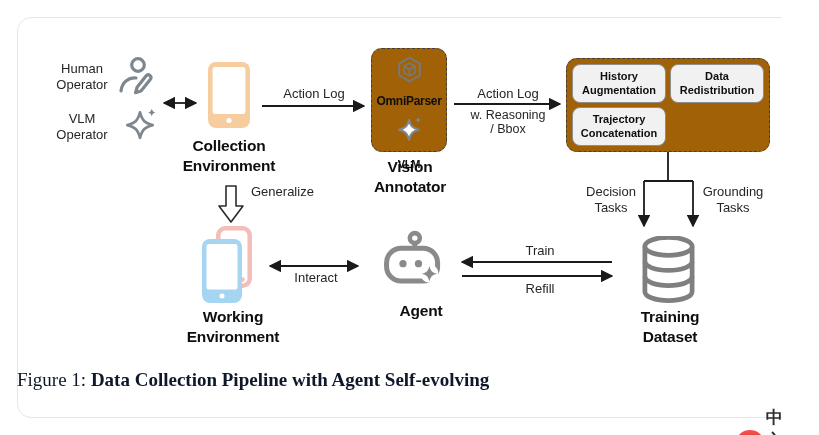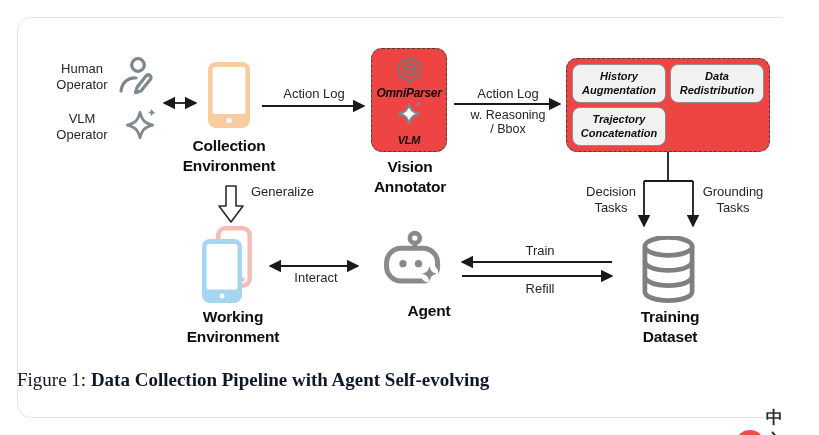--- a/index.html
+++ b/index.html
@@ -5,23 +5,23 @@
   html,body{margin:0;padding:0;background:#fff;}
   .stage{position:relative;width:782px;height:435px;background:#ffffff;
          font-family:"Liberation Sans",sans-serif;overflow:hidden;}
   .card{position:absolute;left:17px;top:17px;width:788px;height:399px;
         background:#ffffff;border:1px solid #e7e7e7;border-radius:14px;}
   .lbl{position:absolute;font-size:13px;color:#262626;text-align:center;line-height:16px;}
   .node-lbl{position:absolute;font-weight:bold;font-size:15.5px;color:#0e0e0e;
             text-align:center;line-height:20px;letter-spacing:-0.2px;}
   .svg-overlay{position:absolute;left:0;top:0;pointer-events:none;}
   .dashed-box{position:absolute;border:1.6px dashed #3e3e3e;border-radius:11px;
-              background:#ef4444;box-sizing:border-box;font-style:italic;}
+              background:#a16207;box-sizing:border-box;}
   .vision-box{display:flex;flex-direction:column;align-items:center;
-              justify-content:space-between;padding:7px 0 6px 0;}
+              justify-content:space-between;padding:7px 0 6px 0;gap:8px;}
   .tool-lbl{font-weight:bold;color:#0e0e0e;font-size:12px;line-height:12px;letter-spacing:-0.3px;}
   .tool-lbl.small{font-size:11px;}
   .aug-grid{display:grid;grid-template-columns:1fr 1fr;gap:4px;padding:5px;
             box-sizing:border-box;width:100%;height:100%;}
   .aug-cell{background:#f1f1f1;border:1.4px solid #8e8e8e;border-radius:8px;
             display:flex;flex-direction:column;justify-content:center;align-items:center;
             font-weight:bold;font-size:11px;line-height:13.5px;color:#0e0e0e;text-align:center;}
   .caption{position:absolute;left:17px;width:788px;top:369px;
            font-family:"Liberation Serif",serif;font-size:19px;color:#0f172a;}
   .caption .bold{font-weight:bold;}
@@ -169,21 +169,21 @@
     <svg width="62" height="62" viewBox="0 0 68 66" fill="none">
       <circle cx="36" cy="9" r="5.5" stroke="#8a8a8a" stroke-width="5"></circle>
       <path d="M36 15 V20" stroke="#8a8a8a" stroke-width="5"></path>
       <rect x="5" y="20" width="56" height="36" rx="16" stroke="#8a8a8a" stroke-width="5.5"></rect>
       <circle cx="23" cy="37" r="4" fill="#8a8a8a"></circle>
       <circle cx="40" cy="37" r="4" fill="#8a8a8a"></circle>
       <circle cx="52" cy="48" r="10" fill="#ffffff"></circle>
       <path d="M52 39.5 C53.6 45.3 54.6 46.3 60.5 48 C54.6 49.7 53.6 50.7 52 56.5 C50.4 50.7 49.4 49.7 43.5 48 C49.4 46.3 50.4 45.3 52 39.5 Z" fill="#8a8a8a"></path>
     </svg>
   </div>
-  <div class="node-lbl" style="left:388px;top:301px;width:82px">Agent</div>
+  <div class="node-lbl" style="left:380px;top:301px;width:82px">Agent</div>
 
   <div class="lbl" style="left:278px;top:270px;width:76px">Interact</div>
 
   <div class="lbl" style="left:251px;top:184px;width:80px;text-align:left">Generalize</div>
 
   <div class="icon-wrap" style="left:216px;top:226px;width:36px;height:62px">
     <svg width="36" height="62" viewBox="0 0 36 62" fill="none">
       <rect x="2.3" y="2.3" width="31.4" height="57.4" rx="7" stroke="#F5BDB8" stroke-width="4.5"></rect>
       <circle cx="26.5" cy="53.5" r="2.3" fill="#F5BDB8"></circle>
     </svg>

